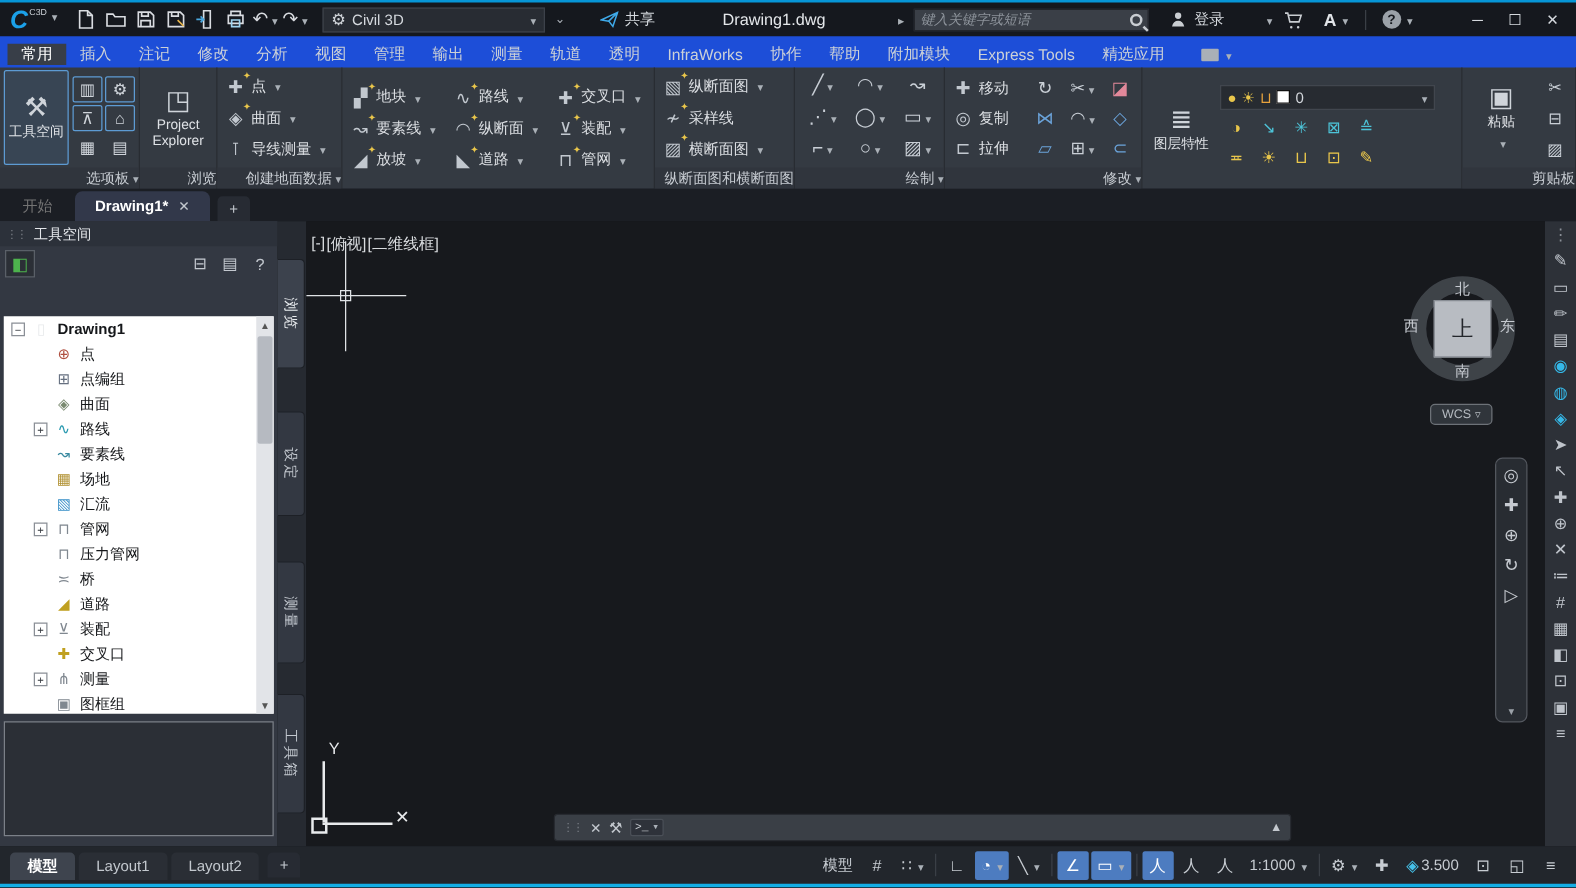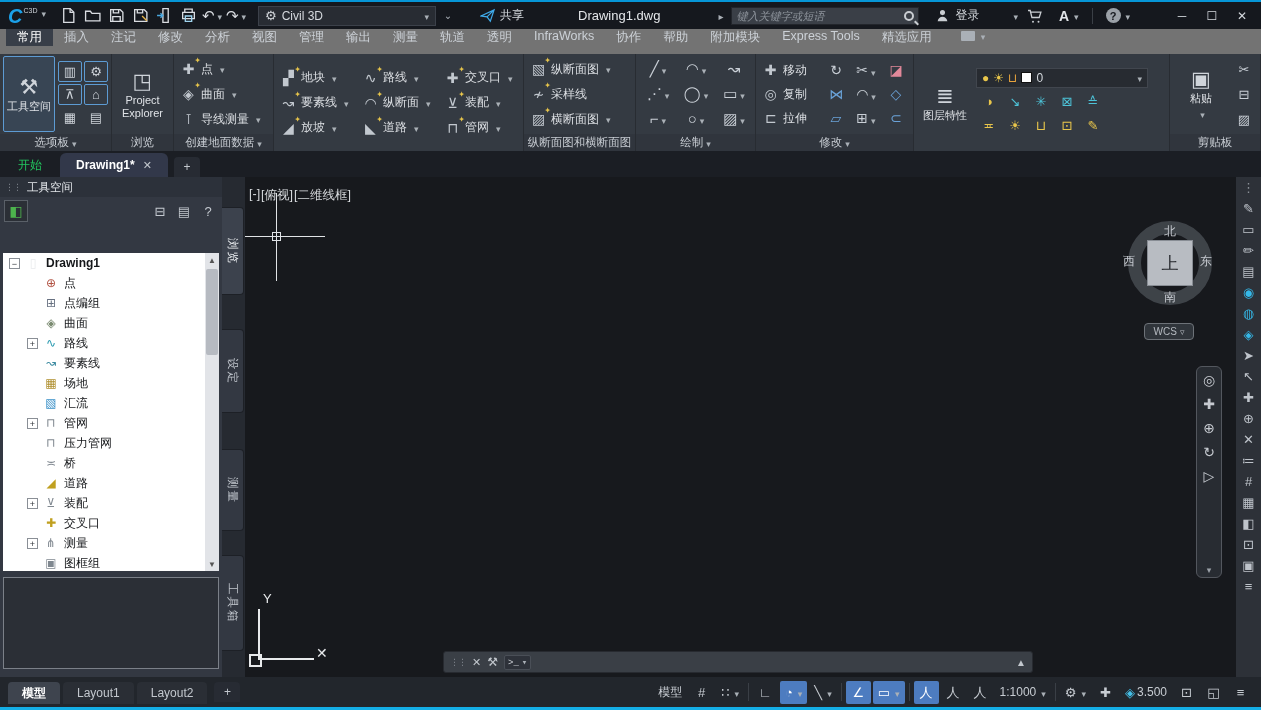--- a/index.html
+++ b/index.html
@@ -31,51 +31,51 @@
   .mag::after{content:"";position:absolute;width:5px;height:2px;background:#c9cdd2;transform:rotate(45deg);left:8px;top:9px}
   .signin{display:flex;align-items:center;gap:5px;margin-left:14px;color:#d5d9de}
   .tbbtn{display:flex;align-items:center;gap:2px;padding:0 7px;height:22px}
   .alogo{font-weight:bold;color:#e2e5e9;font-size:14px}
   .qhelp{width:15px;height:15px;border-radius:50%;background:#9ba1a8;color:#15181e;display:grid;place-items:center;font-size:11px;font-weight:bold}
   .tsep{width:1px;height:16px;background:#3a3f46;margin:0 4px}
   .winbtns{margin-left:auto;display:flex}
   .winbtn{width:30px;height:24px;display:grid;place-items:center;color:#d5d9de;font-size:12px}
 
   
-  #ribbontabs{position:absolute;left:0;top:29px;width:1261px;height:29px;background:#737373;display:flex;align-items:flex-start;padding-left:6px}
+  #ribbontabs{position:absolute;left:0;top:29px;width:1261px;height:29px;background:#1d4ed8;display:flex;align-items:center;padding-left:6px}
   .rtab{display:flex;align-items:center;padding:0 11px;color:#ccd1d7;font-size:12.5px}
   .rtab.active{background:#383e48;color:#fff}
   .rtoggle{margin-left:10px;display:flex;align-items:center;gap:3px;padding:0 8px}
   .rtoggle .box{width:14px;height:10px;background:#aab0b7;border-radius:1px}
 
   
   #ribbonbody{position:absolute;left:0;top:54px;width:1261px;height:97px;background:#343a42;display:flex}
   .panel{display:flex;flex-direction:column;border-right:1px solid #282c32;flex:0 0 auto}
   .pbody{flex:1;display:flex;align-items:center;padding:2px 3px;gap:3px;overflow:hidden}
-  .plabel{height:17px;display:flex;align-items:center;justify-content:center;color:#c7ccd2;font-size:11.5px;background:#30353d}
+  .plabel{height:17px;display:flex;align-items:center;justify-content:flex-end;color:#c7ccd2;font-size:11.5px;background:#30353d}
   .bigbtn{width:56px;display:flex;flex-direction:column;align-items:center;justify-content:center;gap:2px;padding:2px 1px;border-radius:2px;align-self:stretch}
   .bigbtn .bgl{font-size:21px;color:#cfd4da;line-height:1.1}
   .bigbtn .blb{font-size:11px;line-height:1.15;text-align:center;color:#dfe2e6}
   .bigbtn.hl{border:1px solid #5d9bd3;background:rgba(93,155,211,.12)}
   .sgrid{display:grid;grid-template-columns:24px 24px;gap:2px}
   .sbtn{width:24px;height:21px;display:grid;place-items:center;border-radius:2px;font-size:13px;color:#cfd4da}
   .sbtn.hl{border:1px solid #5d9bd3}
   .icol{display:flex;flex-direction:column;justify-content:center;gap:1px}
   .ritem{display:flex;align-items:center;gap:4px;height:24px;padding:0 3px;color:#dcdfe3;font-size:12px;white-space:nowrap}
   .ritem .gl{width:17px;font-size:14px;color:#c2c8cf}
   .ibtn{display:flex;align-items:center;justify-content:center;height:24px;min-width:24px;color:#c9cfd6;font-size:15px}
   .igrid{display:grid;grid-template-columns:repeat(3,38px);grid-auto-rows:25px}
   .lrow{display:flex;align-items:center}
   .laycombo{height:20px;background:#272b31;border:1px solid #41464e;display:flex;align-items:center;gap:4px;padding:0 5px;width:172px}
   .swatch{width:11px;height:11px;background:#fff;border:1px solid #111}
   .laytools{display:grid;grid-template-columns:repeat(5,26px);grid-auto-rows:24px;margin-top:2px}
 
   
   #filetabs{position:absolute;left:0;top:151px;width:1261px;height:26px;background:#1b1e24;display:flex;align-items:flex-end;padding-left:2px}
-  .ftab{height:24px;display:flex;align-items:center;gap:8px;padding:0 16px;color:#22c55e;border-radius:6px 6px 0 0;margin-right:2px}
+  .ftab{height:24px;display:flex;align-items:center;gap:8px;padding:0 16px;color:#737373;border-radius:6px 6px 0 0;margin-right:2px}
   .ftab.active{background:#32384a;color:#fff;font-weight:bold}
   .ftab .fx{font-weight:normal;color:#c3c8ce;font-size:11px}
   .fplus{width:26px;height:20px;display:grid;place-items:center;background:#272b33;border-radius:4px 4px 0 0;color:#c3c8ce;margin-left:4px}
 
   
   #main{position:absolute;left:0;top:177px;width:1261px;height:500px}
   #toolspace{position:absolute;left:0;top:0;width:222px;height:500px;background:#333842}
   .tshead{height:20px;display:flex;align-items:center;gap:6px;background:#2c313a;color:#e3e6ea;padding:0 5px;font-size:11.5px}
   .grip{color:#7b8088;font-size:9px;letter-spacing:-1px}
   .tsbar{height:28px;display:flex;align-items:center;padding:0 4px;gap:4px}

